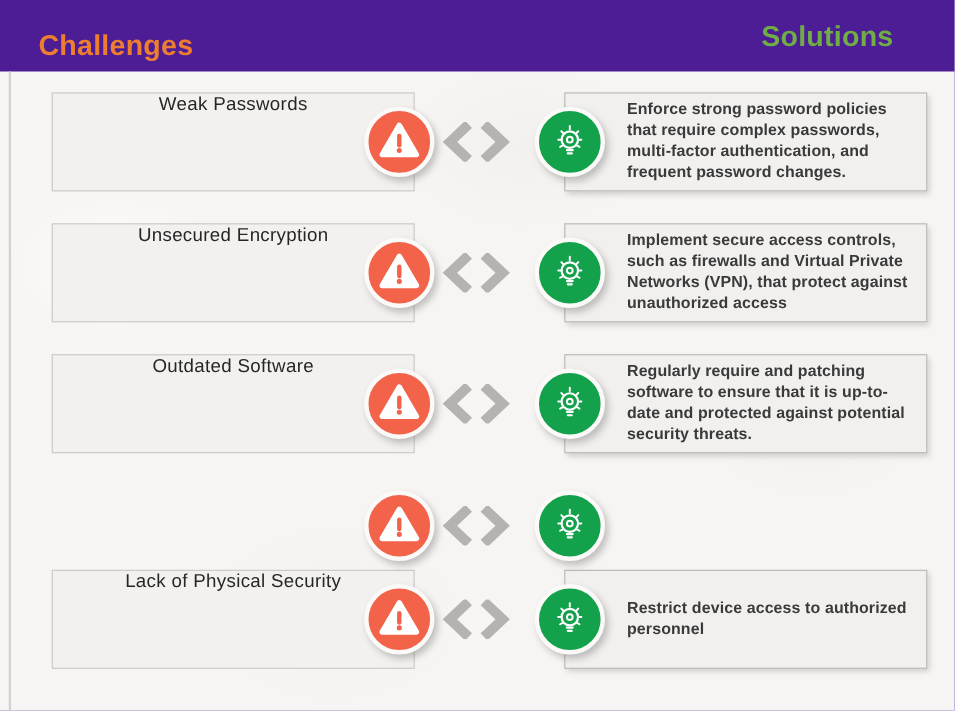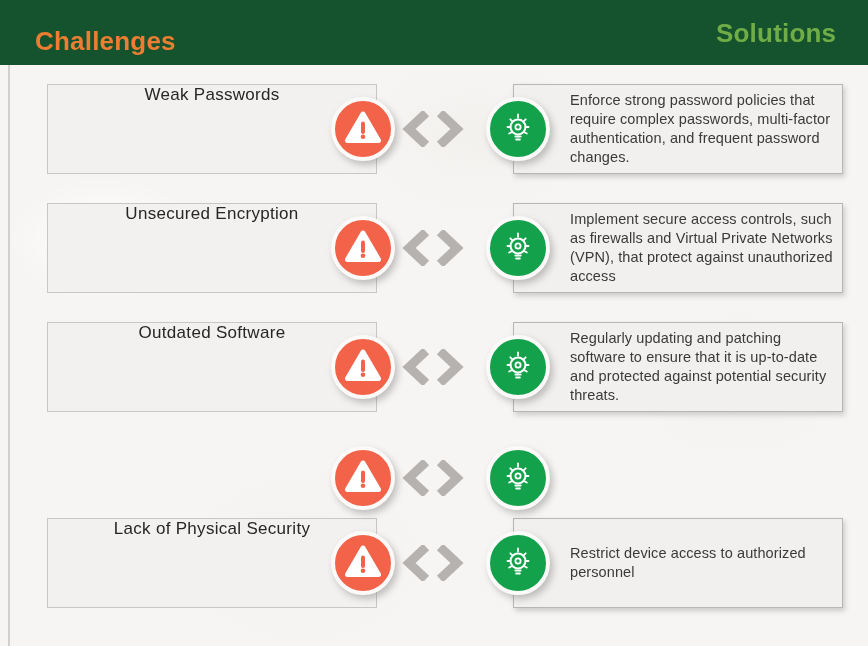--- a/index.html
+++ b/index.html
@@ -1,54 +1,54 @@
 <!DOCTYPE html>
 <html><head>
 <meta charset="utf-8">
 <style>
   html,body{margin:0;padding:0;background:#ffffff;}
   .canvas{
     position:relative;width:868px;height:646px;overflow:hidden;
-    font-family:"Liberation Sans",sans-serif;background:#14532d;
+    font-family:"Liberation Sans",sans-serif;background:#4c1d95;
   }
   
   .content-bg{
     position:absolute;left:0;top:65px;width:868px;height:581px;
     background:
       radial-gradient(140px 90px at 12% 30%, rgba(255,255,255,.9), rgba(255,255,255,0) 70%),
       radial-gradient(160px 110px at 55% 12%, rgba(222,219,215,.18), rgba(255,255,255,0) 70%),
       radial-gradient(150px 100px at 85% 55%, rgba(222,219,215,.16), rgba(255,255,255,0) 70%),
       radial-gradient(170px 120px at 35% 85%, rgba(222,219,215,.14), rgba(255,255,255,0) 70%),
       #f7f5f3;
   }
   .left-rule{
     position:absolute;left:8px;top:65px;width:2px;height:581px;
     background:#d2d0ce;
   }
   .heading{position:absolute;font-weight:bold;font-size:26px;letter-spacing:.2px;}
   .heading.challenges{left:35px;top:26px;color:#ED7D31;}
-  .heading.solutions{left:716px;top:18px;color:#70AD47;}
+  .heading.solutions{left:692px;top:18px;color:#70AD47;}
 
   .row{position:absolute;left:0;width:868px;height:90px;}
 
   .challenge-box{
     position:absolute;left:35px;top:0;width:330px;height:90px;
     background:#f2f1ef;border:1px solid #c9c7c5;box-sizing:border-box;
     display:flex;align-items:flex-start;justify-content:center;margin-left:12px;
   }
   .challenge-label{
     font-size:17px;color:#262626;letter-spacing:.3px;text-align:center;
     padding:0 8px;
   }
   .solution-box{
     position:absolute;left:513px;top:0;width:330px;height:90px;
     background:#f1f0ee;border:1px solid #b8b6b4;box-sizing:border-box;
     box-shadow:2px 3px 5px rgba(140,140,140,.38);
     display:flex;align-items:center;
-    padding-left:56px;padding-right:6px;
+    padding-left:56px;padding-right:6px;font-weight:bold;
   }
   .solution-text{
     font-size:14.5px;line-height:1.32;color:#3a3a3a;letter-spacing:.1px;
   }
 
   .circle{
     position:absolute;top:13px;width:56px;height:56px;border-radius:50%;
     border:4px solid #fbfaf9;
     box-shadow:3px 4px 7px rgba(110,110,110,.40);
     display:flex;align-items:center;justify-content:center;
@@ -188,21 +188,21 @@
         <line x1="31.5" y1="22" x2="34.5" y2="22" stroke-width="1.8"></line>
         <line x1="16.3" y1="14.3" x2="18.4" y2="16.4" stroke-width="1.8"></line>
         <line x1="31.7" y1="14.3" x2="29.6" y2="16.4" stroke-width="1.8"></line>
         <line x1="15.2" y1="28.5" x2="17.6" y2="27.2" stroke-width="1.8"></line>
         <line x1="32.8" y1="28.5" x2="30.4" y2="27.2" stroke-width="1.8"></line>
       </g>
     </svg>
   </div>
 
   <div class="solution-box">
-    <span class="solution-text">Regularly updating and patching software to ensure that it is up-to-date and protected against potential security threats.</span>
+    <span class="solution-text">Regularly require and patching software to ensure that it is up-to-date and protected against potential security threats.</span>
   </div>
 </div>
   <div class="row" style="top:433px">
 
   <div class="circle warn">
     <svg width="48" height="48" viewBox="0 0 48 48">
       <path d="M24 9 L39.5 35.5 L8.5 35.5 Z" fill="#ffffff" stroke="#ffffff" stroke-width="5" stroke-linejoin="round"></path>
       <line x1="24" y1="18.5" x2="24" y2="27" stroke="#F2634A" stroke-width="4" stroke-linecap="round"></line>
       <circle cx="24" cy="31.8" r="2.3" fill="#F2634A"></circle>
     </svg>

